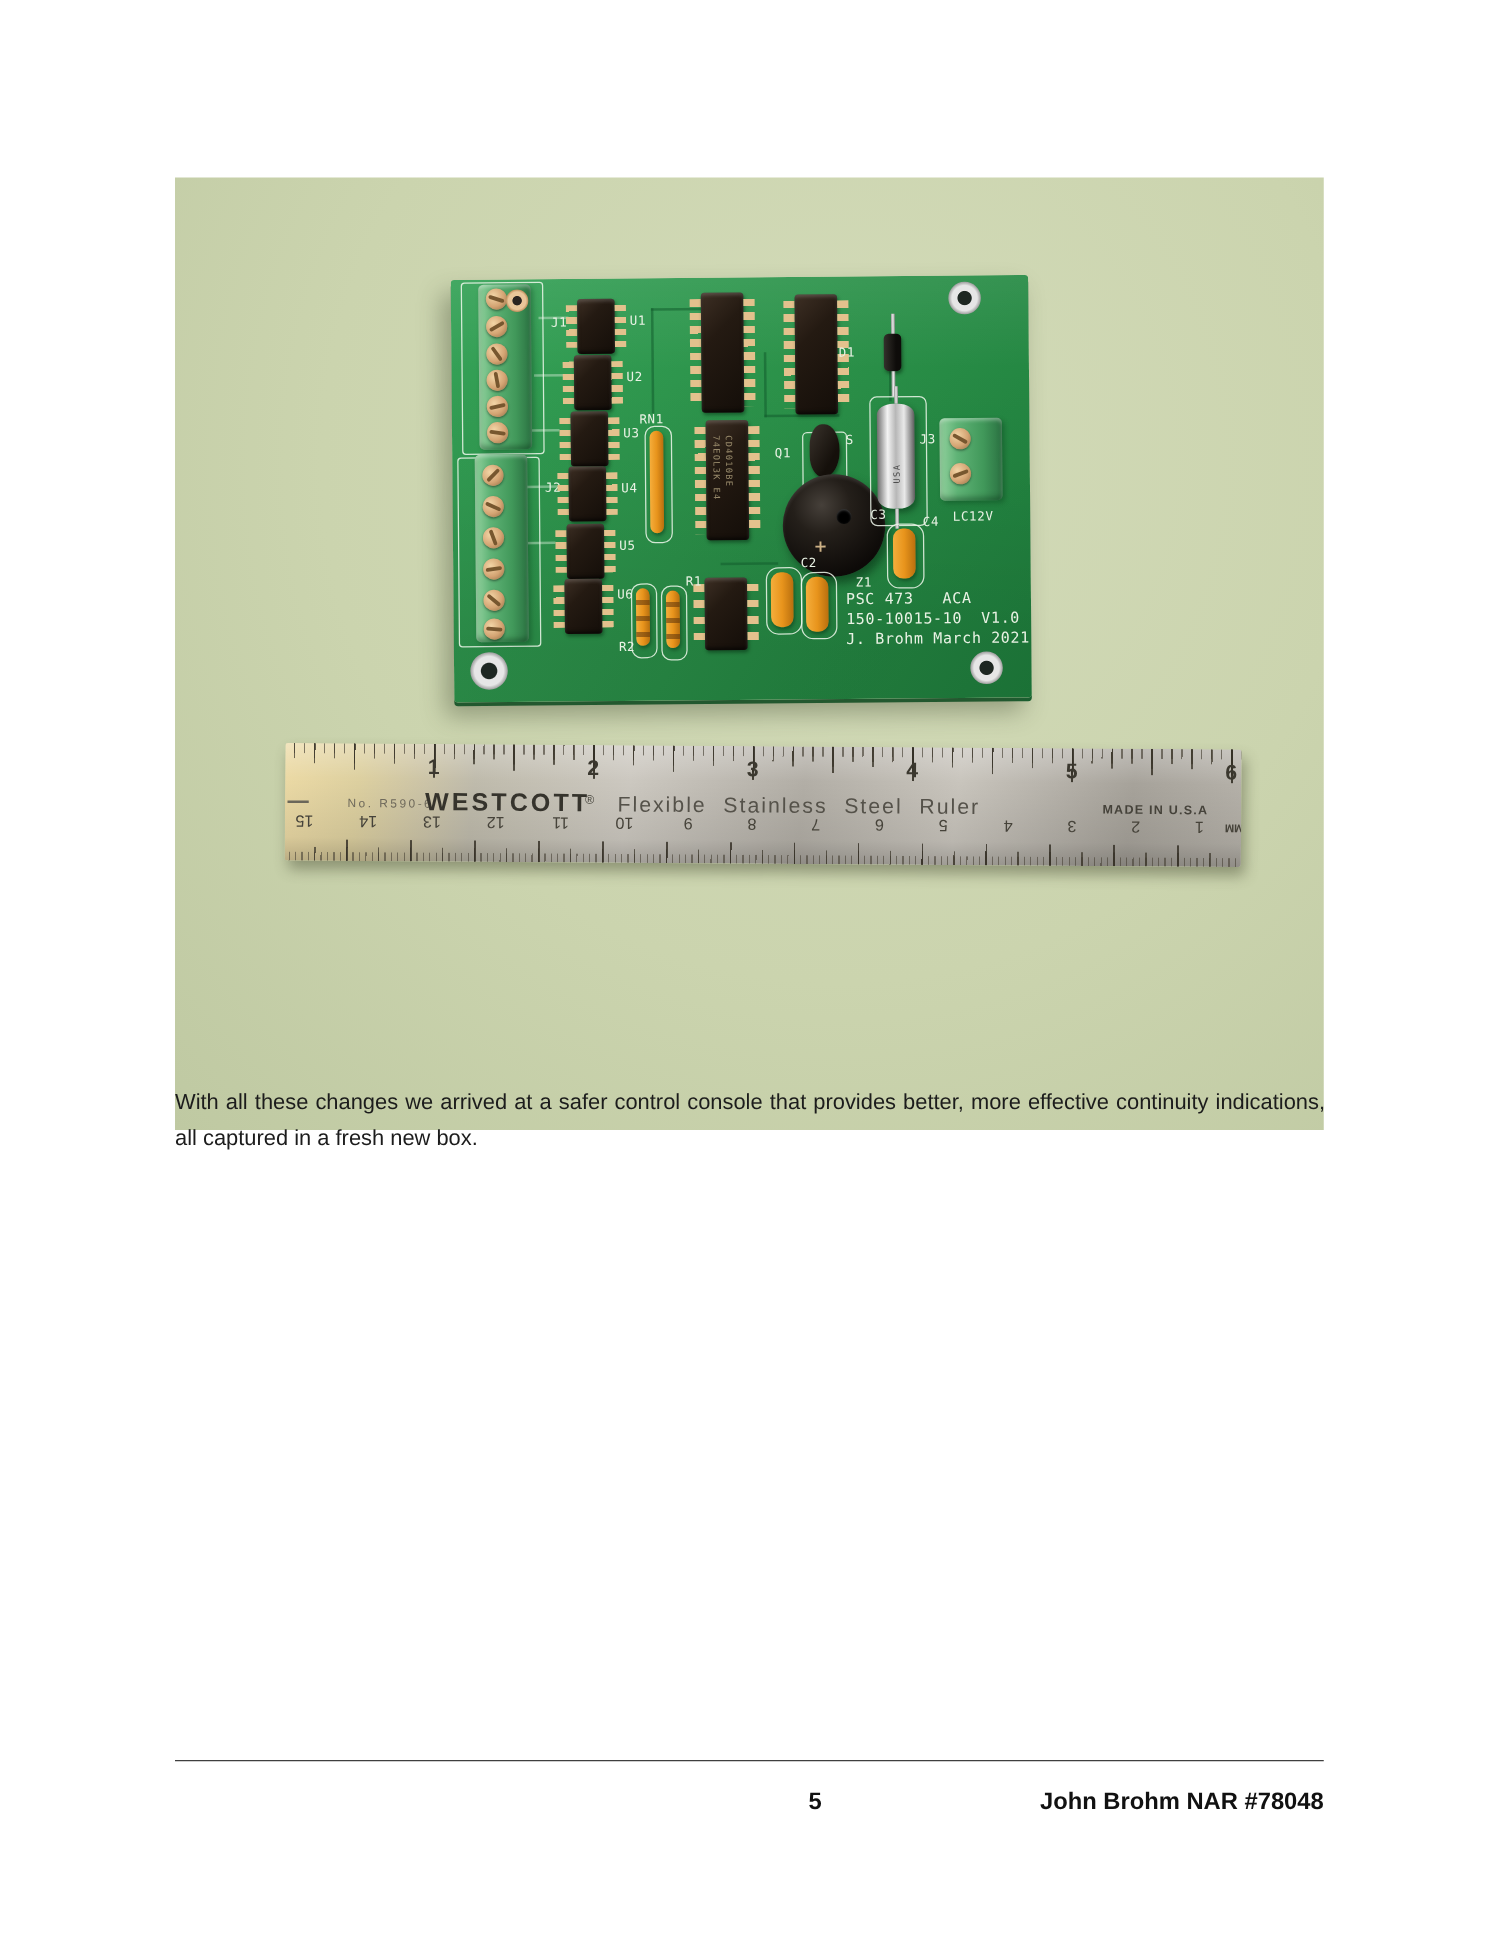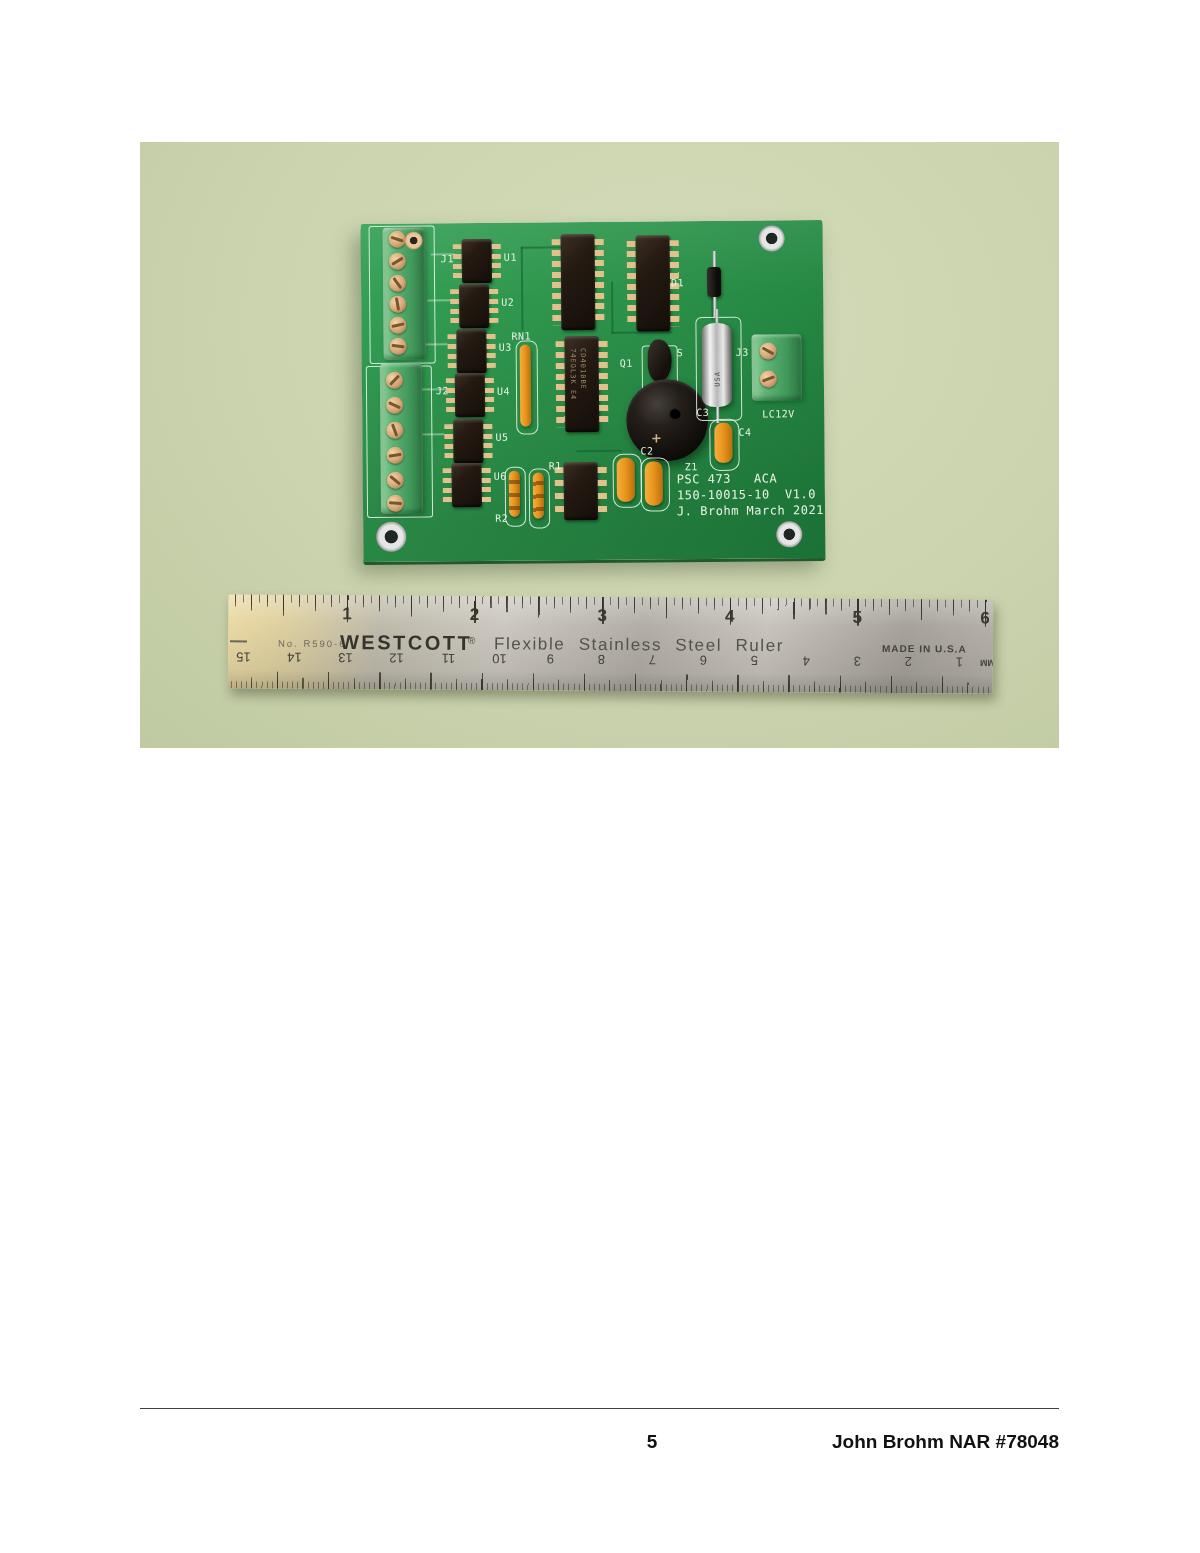--- a/index.html
+++ b/index.html
@@ -1,20 +1,20 @@
 <!DOCTYPE html>
 <html><head>
 <meta charset="utf-8">
 <style>
   html,body{margin:0;padding:0;background:#888;}
   .page{position:relative;width:1200px;height:1553px;background:#ffffff;margin:0 auto;
         font-family:"Liberation Sans",sans-serif;overflow:hidden;}
 
   
-  .photo{position:absolute;left:140px;top:142px;width:919px;height:606px;overflow:hidden;
+  .photo{position:absolute;left:140px;top:142px;width:919px;height:762px;overflow:hidden;
          background:radial-gradient(ellipse at 58% 30%, #d3dbb9 0%, #cbd4ae 55%, #bfc9a2 100%);}
 
   
   .pcb{position:absolute;left:222px;top:80px;width:462px;height:338px;
        background:linear-gradient(180deg, rgba(255,255,255,.07), rgba(0,0,0,0) 22%, rgba(0,0,0,.10) 88%),
                   linear-gradient(125deg,#35a257 0%,#2b9149 48%,#1e7e3c 100%);
        border-radius:3px;transform:rotate(-0.5deg);
        box-shadow:-7px 11px 20px rgba(60,70,45,.40), 0 3px 0 #176231;}
   .silk{position:absolute;color:#e9f2e4;font:10px "DejaVu Sans Mono",monospace;letter-spacing:.5px;white-space:pre;}
   .silkbox{position:absolute;border:1.3px solid rgba(240,248,236,.85);border-radius:3px;}
@@ -264,21 +264,21 @@
           </span>
         <span class="screw" style="left:8px;top:36px">
             <i style="transform:rotate(-20deg)"></i>
           </span>
       </div>
       <span class="silk" style="left:374px;top:126px">J3</span>
       <span class="silk" style="left:400px;top:188px">LC12V</span>
 
       <div class="silkbox" style="left:347px;top:198px;width:28px;height:50px;border-radius:10px"></div>
       <div class="ostick" style="left:352px;top:202px;width:18px;height:40px;border-radius:8px"></div>
-      <span class="silk" style="left:376px;top:206px">C4</span>
+      <span class="silk" style="left:376px;top:192px">C4</span>
 
       <div class="silkbox" style="left:250px;top:232px;width:27px;height:52px;border-radius:10px"></div>
       <div class="ostick" style="left:254px;top:236px;width:18px;height:44px;border-radius:8px"></div>
       <div class="silkbox" style="left:278px;top:236px;width:27px;height:52px;border-radius:10px"></div>
       <div class="ostick" style="left:282px;top:240px;width:18px;height:44px;border-radius:8px"></div>
       <span class="silk" style="left:278px;top:224px">C2</span>
 
       <div class="silkbox" style="left:142px;top:244px;width:19px;height:58px;border-radius:8px"></div>
       <div class="ostick" style="left:146px;top:248px;width:11px;height:46px">
           <span class="rband"></span>
@@ -347,17 +347,18 @@
         </div>
       <span class="mmlbl">MM</span>
 
       <div class="rb rbmm"></div>
       <div class="rb rbhc"></div>
       <div class="rb rbcm"></div>
     </div>
   </div>
 
 
+  <p class="bodytext">With all these changes we arrived at a safer control console that provides better, more effective continuity indications, all captured in a fresh new box.</p>
 
   <div class="footer-rule"></div>
   <div class="footer-num">5</div>
   <div class="footer-right">John Brohm NAR #78048</div>
 </div>
 
 </body></html>

